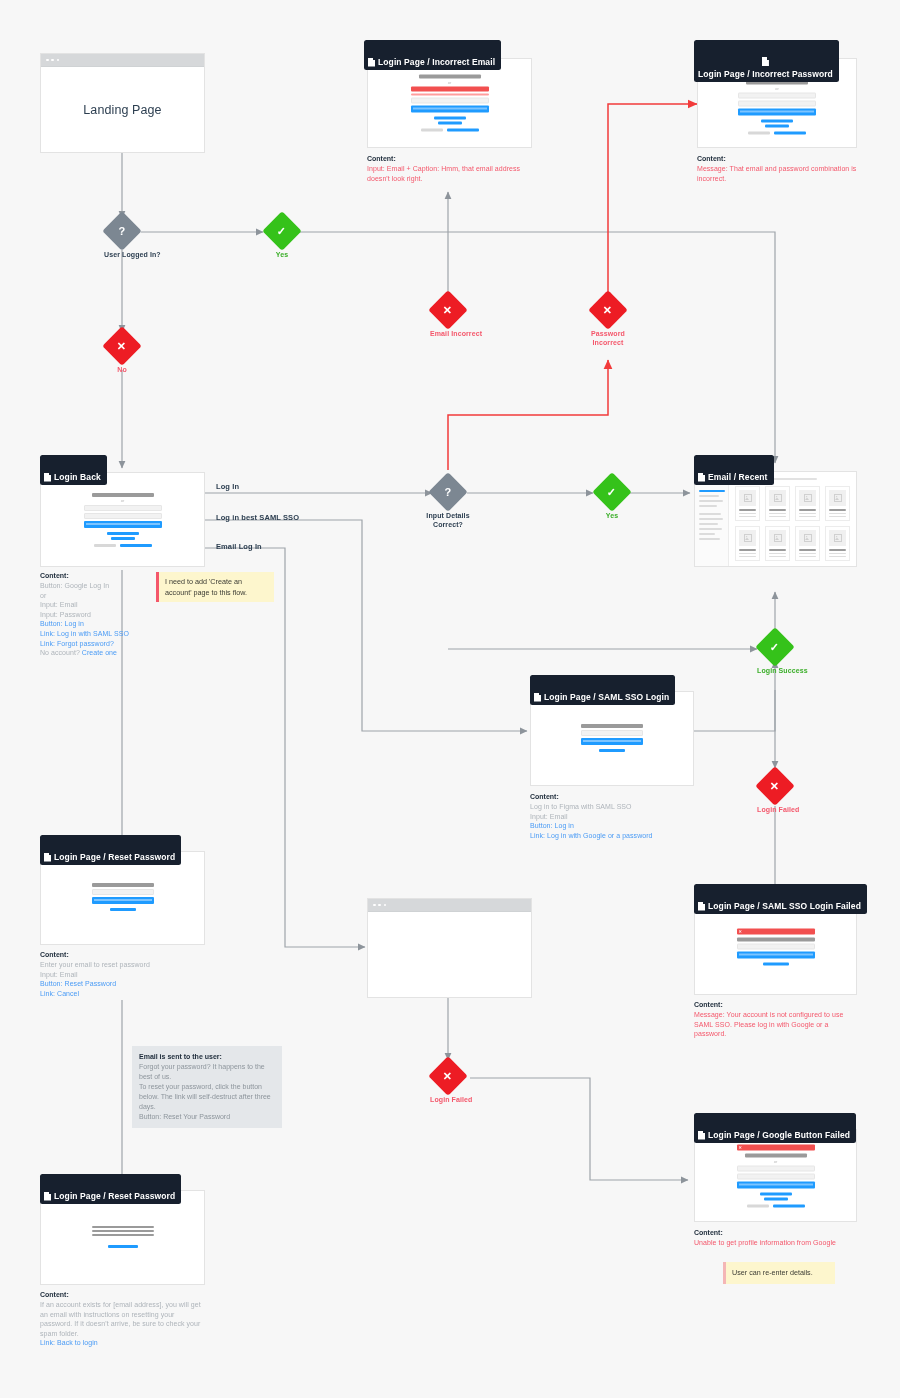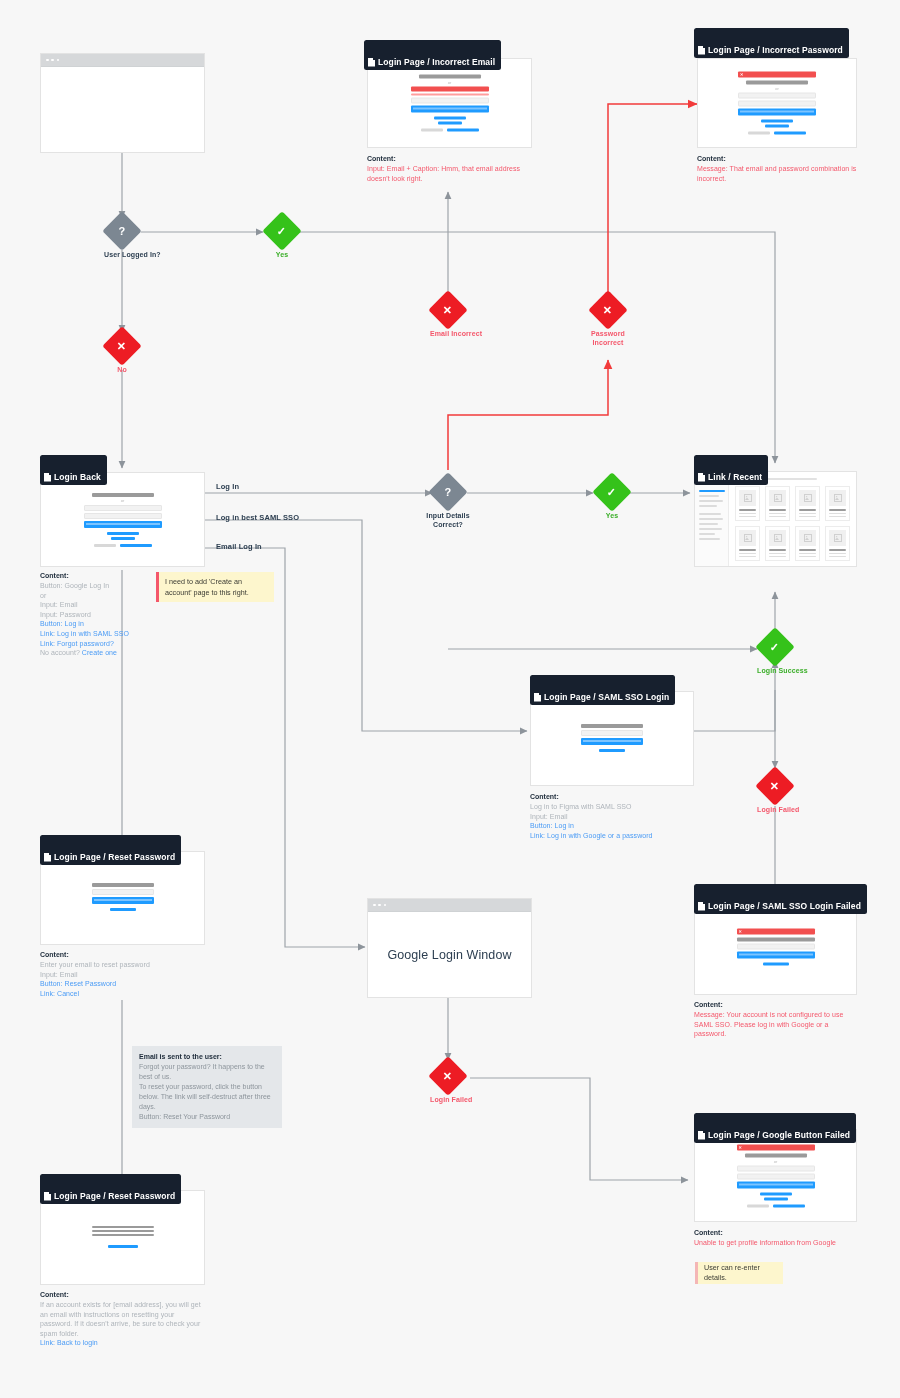--- a/index.html
+++ b/index.html
@@ -223,20 +223,21 @@
       <path d="M608,300 L608,104 L697,104" marker-end="url(#ahR)"></path>
     </g>
   </svg>
 
   <div class="browser" style="left:40px;top:53px;width:165px;height:100px;">
     <div class="chrome">
         <i></i>
         <i></i>
         <i></i>
       </div>
+    <div class="body">Landing Page</div>
   </div>
 
   <div class="frame-label" style="left:364px;top:40px;">
     <span class="doc-ico"></span>
     <span>Login Page / Incorrect Email</span>
   </div>
   <div class="artboard" style="left:367px;top:58px;width:165px;height:90px;">
     <div class="mock" style="width:78px;">
       <div class="bar title" style="width:62px;"></div>
       <div class="tiny">or</div>
@@ -250,21 +251,21 @@
         <div class="bar gray" style="width:22px;margin:0;"></div>
         <div class="bar link" style="width:32px;margin:0;"></div>
       </div>
     </div>
   </div>
   <div class="content" style="left:367px;top:154px;">
     <div class="ctitle">Content:</div>
     <div class="line c-red">Input: Email + Caption: Hmm, that email address doesn't look right.</div>
   </div>
 
-  <div class="frame-label" style="left:694px;top:28px;">
+  <div class="frame-label" style="left:694px;top:40px;flex-direction:column;">
     <span class="doc-ico"></span>
     <span>Login Page / Incorrect Password</span>
   </div>
   <div class="artboard" style="left:697px;top:58px;width:160px;height:90px;">
     <div class="mock" style="width:78px;">
       <div class="errbox" style="width:78px;">
           <b>✕</b>
         </div>
       <div class="bar title" style="width:62px;margin-top:3px;"></div>
       <div class="tiny">or</div>
@@ -382,25 +383,25 @@
     <div class="line c-blue">Button: Log in</div>
     <div class="line c-blue">Link: Log in with SAML SSO</div>
     <div class="line c-blue">Link: Forgot password?</div>
     <div class="line c-gray">No account? <span class="c-blue">Create one</span></div>
   </div>
 
   <div class="edge-label" style="left:216px;top:482px;">Log In</div>
   <div class="edge-label" style="left:216px;top:513px;">Log in best SAML SSO</div>
   <div class="edge-label" style="left:216px;top:542px;">Email Log In</div>
 
-  <div class="sticky" style="left:156px;top:572px;width:118px;height:30px;">I need to add 'Create an account' page to this right.</div>
+  <div class="sticky" style="left:156px;top:572px;width:118px;height:30px;">I need to add 'Create an account' page to this flow.</div>
 
   <div class="frame-label" style="left:694px;top:455px;">
     <span class="doc-ico"></span>
-    <span>Link / Recent</span>
+    <span>Email / Recent</span>
   </div>
   <div class="artboard" style="left:694px;top:471px;width:163px;height:96px;">
     <div class="files">
       <div class="side">
         <i style="width:22px;"></i>
           <i class="b" style="width:26px;"></i>
         <i class="b" style="width:26px;margin-top:3px;"></i>
         <i style="width:20px;"></i>
           <i style="width:24px;"></i>
           <i style="width:18px;"></i>
@@ -564,21 +565,20 @@
     <span>To reset your password, click the button below. The link will self-destruct after three days.</span><br>
     <span>Button: Reset Your Password</span>
   </div>
 
   <div class="browser" style="left:367px;top:898px;width:165px;height:100px;">
     <div class="chrome">
         <i></i>
         <i></i>
         <i></i>
       </div>
-    <div class="body">Google Login Window</div>
   </div>
 
   <div class="frame-label" style="left:694px;top:884px;">
     <span class="doc-ico"></span>
     <span>Login Page / SAML SSO Login Failed</span>
   </div>
   <div class="artboard" style="left:694px;top:900px;width:163px;height:95px;">
     <div class="mock" style="width:78px;">
       <div class="errbox" style="width:78px;">
           <b>✕</b>
@@ -631,15 +631,15 @@
       <div class="row-split" style="margin-top:2px;">
         <div class="bar gray" style="width:22px;margin:0;"></div>
         <div class="bar link" style="width:32px;margin:0;"></div>
       </div>
     </div>
   </div>
   <div class="content" style="left:694px;top:1228px;width:170px;">
     <div class="ctitle">Content:</div>
     <div class="line c-red">Unable to get profile information from Google</div>
   </div>
-  <div class="sticky plain" style="left:695px;top:1262px;width:88px;height:22px;display:flex;align-items:center;">User can re-enter details.</div>
+  <div class="sticky plain" style="left:723px;top:1262px;width:112px;height:22px;display:flex;align-items:center;">User can re-enter details.</div>
 
 </div>
 
 </body></html>

